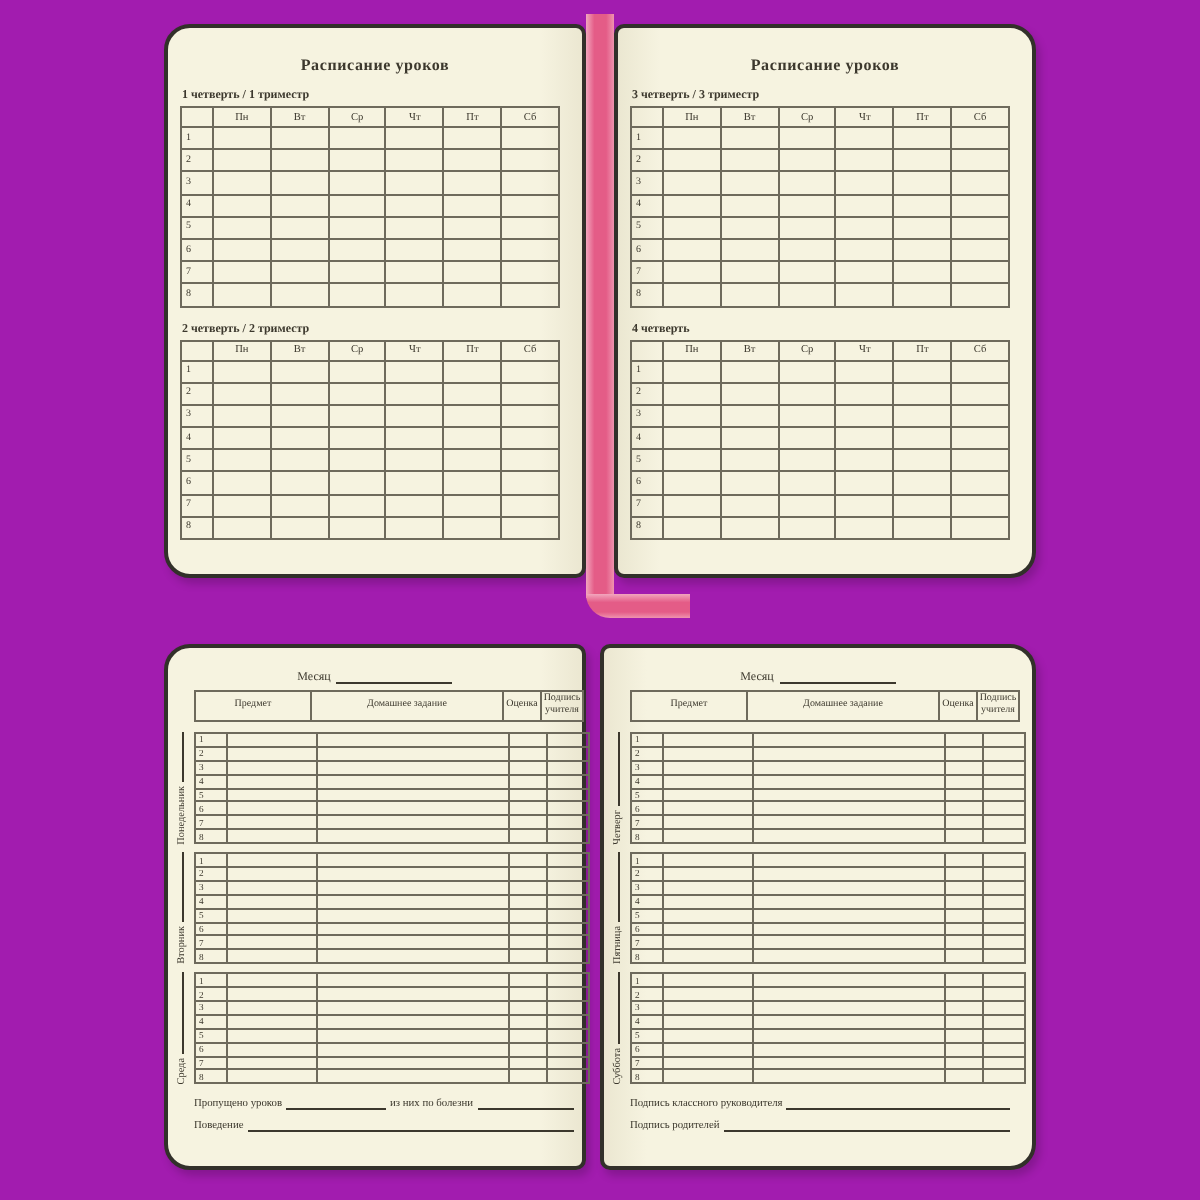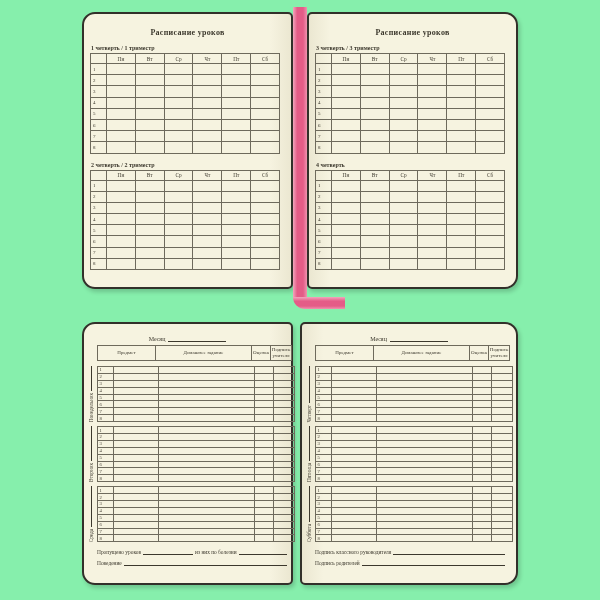--- a/index.html
+++ b/index.html
@@ -1,17 +1,17 @@
 <!DOCTYPE html>
 <html style="--page: #f6f3e0; --cover-edge: #32302a; --ribbon: #e45c87; --ribbon-light: #f2a6bd; --line: #6e6a5c; --text: #3c382d;"><head>
 <meta charset="utf-8">
 <style>
   html,body{margin:0;padding:0;}
   .canvas{
-    position:relative;width:600px;height:600px;background:#86efac;overflow:hidden;
+    position:relative;width:600px;height:600px;background:#a21caf;overflow:hidden;
     font-family:"Liberation Serif","DejaVu Serif",serif;color:var(--text,#3c382d);
   }
   .spread{position:absolute;}
   .spread-top{left:82px;top:12px;width:436px;height:277px;}
   .spread-bottom{left:82px;top:322px;width:436px;height:263px;}
   .page{
     position:absolute;top:0;box-sizing:border-box;
     background:var(--page,#f6f3e0);
     border:2px solid var(--cover-edge,#32302a);
     box-shadow:2px 3px 4px rgba(0,0,0,0.18);

